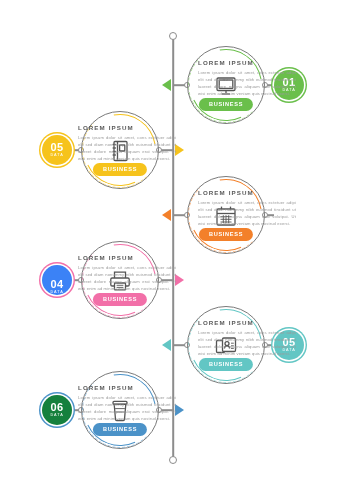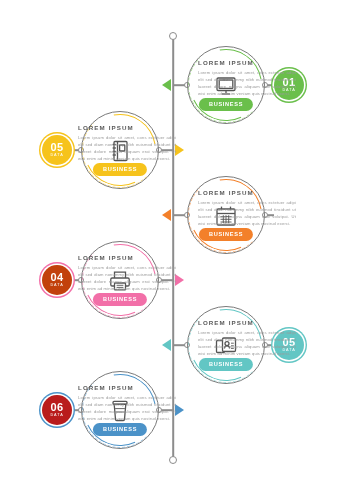--- a/index.html
+++ b/index.html
@@ -291,21 +291,21 @@
             <svg viewBox="0 0 24 24" fill="none" stroke="currentColor" stroke-width="1.3">
               <path d="M6.5 9V3.2h11V9"></path>
               <rect x="2.8" y="9" width="18.4" height="8" rx="1.3"></rect>
               <rect x="6.5" y="14" width="11" height="6.8" rx="0.6" fill="#fff"></rect>
               <line x1="8.6" y1="16.3" x2="15.4" y2="16.3" stroke-width="0.9"></line>
               <line x1="8.6" y1="18.4" x2="15.4" y2="18.4" stroke-width="0.9"></line>
             </svg>
           </div>
           <div class="node-pill" style="background:#F26FA8;">BUSINESS</div>
         </div>
-        <div class="badge" style="left:57px;background:#c2410c;color:#F26FA8;">
+        <div class="badge" style="left:57px;background:#3b82f6;color:#F26FA8;justify-content:flex-end;">
           <span class="badge-num" style="color:#fff;">04</span>
           <span class="badge-lbl" style="color:#fff;">DATA</span>
         </div>
         <div class="textblock" style="left:78px;">
           <div class="tb-title">LOREM IPSUM</div>
           <div class="tb-body">Lorem ipsum dolor sit amet, cons ectetuer adipi elit sed diam nonummy nibh euismod tincidunt ut laoreet dolore magna aliquam erat volutpat. Ut wisi enim ad minim veniam quis nostrud exerci.</div>
         </div>
       </div>
       <div class="row" style="top: 297px;">
         <div class="connector" style="left:173px;width:14px;"></div>
@@ -354,21 +354,21 @@
           <div class="node-icon">
             <svg viewBox="0 0 24 24" fill="none" stroke="currentColor" stroke-width="1.3">
               <path d="M6.2 5.2h11.6l-1.3 15.2a1.2 1.2 0 0 1-1.2 1.1H8.7a1.2 1.2 0 0 1-1.2-1.1z"></path>
               <rect x="5" y="2.4" width="14" height="2.9" rx="1"></rect>
               <line x1="7.1" y1="9.6" x2="16.9" y2="9.6" stroke-width="0.9"></line>
               <line x1="7.4" y1="13" x2="16.6" y2="13" stroke-width="0.9"></line>
             </svg>
           </div>
           <div class="node-pill" style="background:#4B92C8;">BUSINESS</div>
         </div>
-        <div class="badge" style="left:57px;background:#b91c1c;color:#4B92C8;">
+        <div class="badge" style="left:57px;background:#15803d;color:#4B92C8;">
           <span class="badge-num" style="color:#fff;">06</span>
           <span class="badge-lbl" style="color:#fff;">DATA</span>
         </div>
         <div class="textblock" style="left:78px;">
           <div class="tb-title">LOREM IPSUM</div>
           <div class="tb-body">Lorem ipsum dolor sit amet, cons ectetuer adipi elit sed diam nonummy nibh euismod tincidunt ut laoreet dolore magna aliquam erat volutpat. Ut wisi enim ad minim veniam quis nostrud exerci.</div>
         </div>
       </div>
     </div>
 </div>

